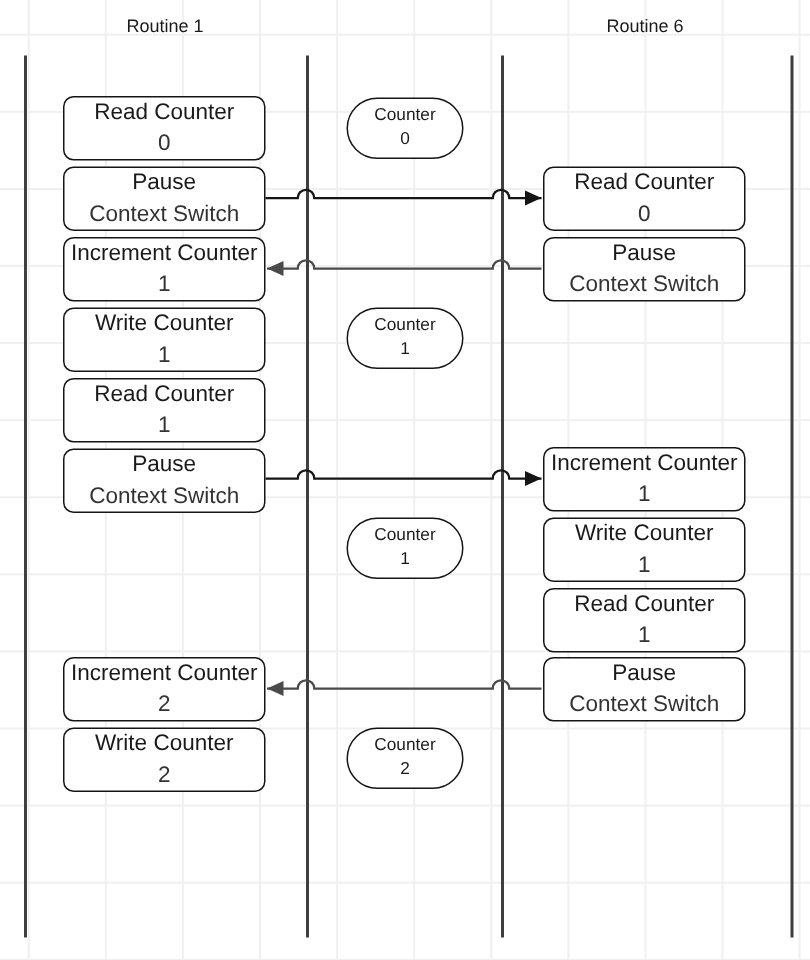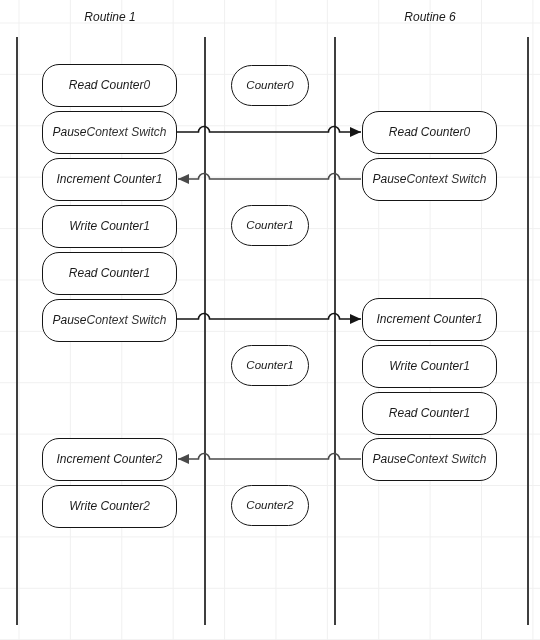--- a/index.html
+++ b/index.html
@@ -11,58 +11,58 @@
   }
   #canvas{
     position:relative;
     width:540px;height:640px;
     background-color:#ffffff;
     background-image:
       linear-gradient(to right, #f0f0f0 1px, transparent 1px),
       linear-gradient(to bottom, #f0f0f0 1px, transparent 1px);
     background-size:51.4px 51.4px;
     background-position:18.5px 22.5px;
-    font-style:italic;
   }
   .hdr{
     position:absolute;
     font-size:12px;
     color:#1a1a1a;
     text-align:center;
     white-space:nowrap;
     transform:translateX(-50%);
   }
   .lifeline{
     position:absolute;
     width:2px;
     background:#3f3f3f;
   }
   .box{
     position:absolute;
     box-sizing:border-box;
     border:1.4px solid #151515;
-    border-radius:17px;
+    border-radius:7px;
     background:#ffffff;
     display:flex;
+    flex-direction:column;
     align-items:center;
     justify-content:center;
-    font-size:12px;
+    font-size:15px;
     color:#1a1a1a;
     line-height:1.35;
     text-align:center;
   }
   .box .l2{color:#333;}
   .pill{
     position:absolute;
     box-sizing:border-box;
     border:1.4px solid #151515;
     border-radius:22px;
     background:#ffffff;
     display:flex;
-    flex-direction:row;
+    flex-direction:column;
     align-items:center;
     justify-content:center;
     font-size:11.5px;
     color:#1a1a1a;
     line-height:1.35;
     text-align:center;
   }
   .arrowsvg{position:absolute;left:0;top:0;width:540px;height:640px;overflow:visible;pointer-events:none;}
 </style>
 </head>

